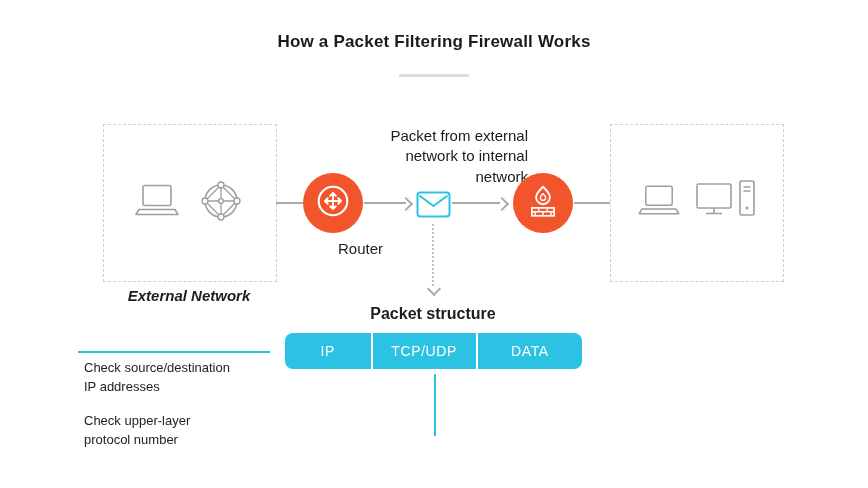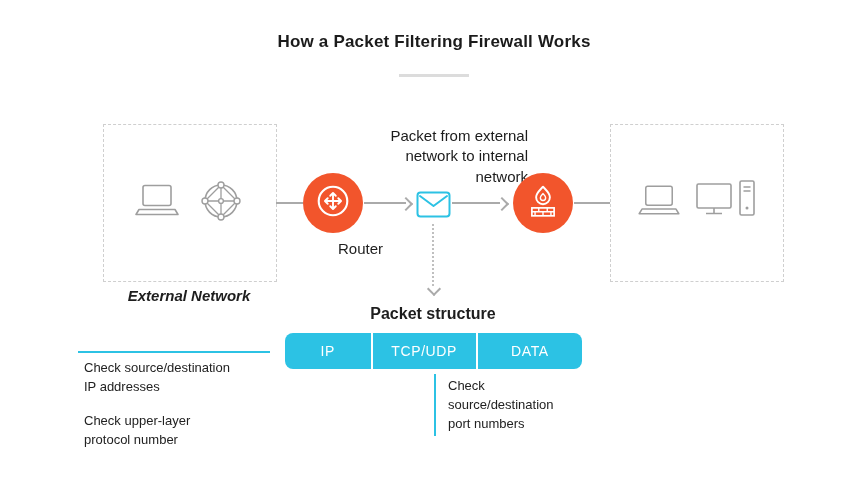--- a/index.html
+++ b/index.html
@@ -161,17 +161,14 @@
     <div class="seg s2">TCP/UDP</div>
     <div class="seg s3">DATA</div>
   </div>
 
   <div class="rule-h"></div>
   <div class="note n1 pre">Check source/destination
 IP addresses</div>
   <div class="note n2 pre">Check upper-layer
 protocol number</div>
   <div class="rule-v"></div>
-  <div class="note n3 pre">Check
-source/destination
-port numbers</div>
 
 </div>
 
 </body></html>

